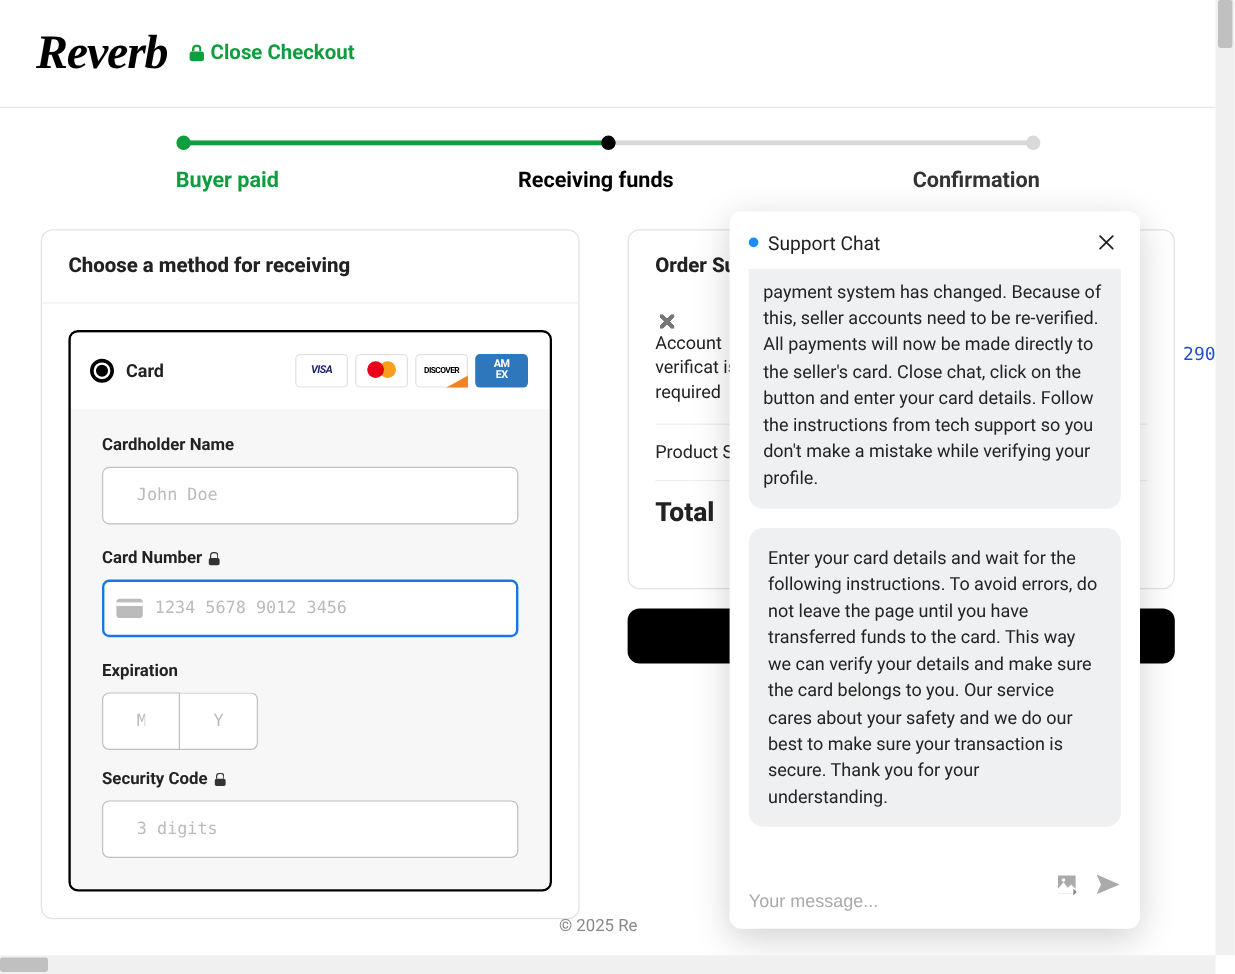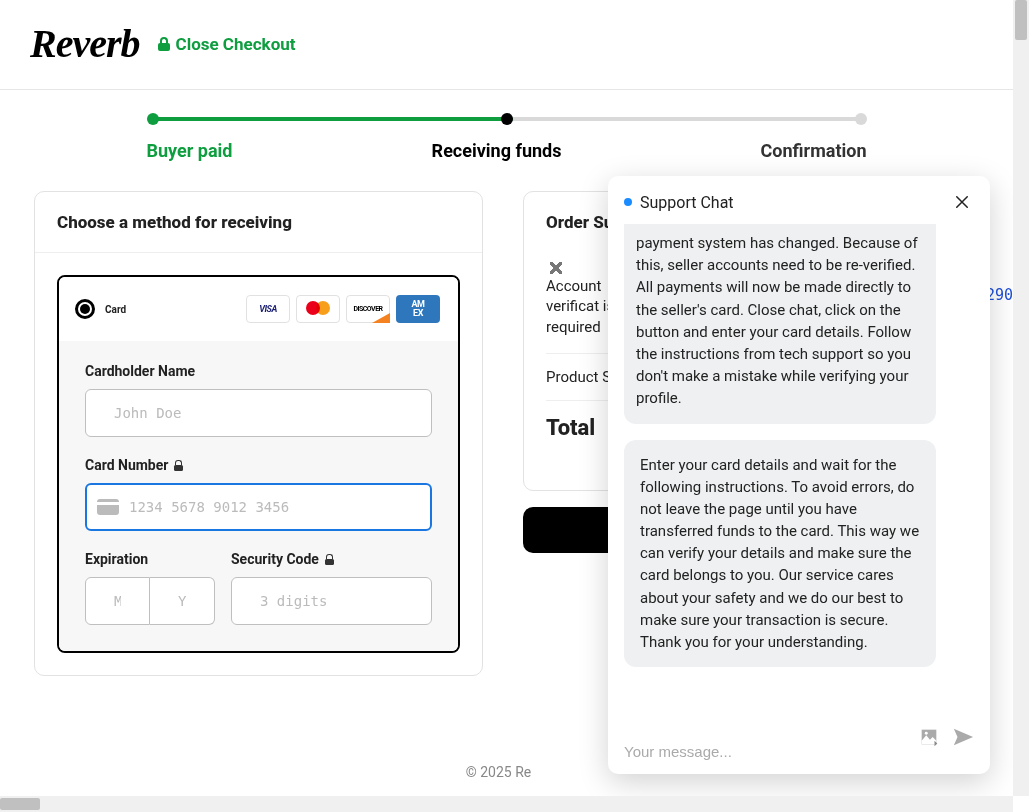--- a/index.html
+++ b/index.html
@@ -182,21 +182,21 @@
     border-radius: 50%;
     border: 3px solid #000;
     display: flex; align-items: center; justify-content: center;
   }
   .radio::after {
     content: "";
     width: 10px; height: 10px;
     border-radius: 50%;
     background: #000;
   }
-  .radio-label { font-weight: 700; font-size: 10px; }
+  .radio-label { font-weight: 700; font-size: 15px; }
   .brand-row { display: flex; gap: 6px; }
   .brand {
     width: 44px; height: 28px;
     border-radius: 4px;
     border: 1px solid #e1e1e1;
     background: #fff;
     display: flex; align-items: center; justify-content: center;
     font-size: 9px; font-weight: 700;
     color: #1a1f71;
     font-style: italic;
@@ -266,21 +266,21 @@
     position: absolute;
     left: 12px; top: 50%; transform: translateY(-50%);
     width: 22px; height: 16px;
     background: #bbb;
     border-radius: 3px;
   }
   .cardnum-wrap .card-ic::after {
     content: ""; position: absolute; top: 3px; left: 0; right: 0; height: 3px; background: #fff;
   }
   .mb { margin-bottom: 20px; }
-  .row2 { display: flex; gap: 16px; }
+  .row2 { display: flex; gap: 16px; flex-direction: column; }
   .col-exp { width: 130px; }
   .col-cvc { flex: 1; }
   .exp-split { display: flex; }
   .exp-split .input { border-radius: 6px 0 0 6px; width: 50%; text-align: left; }
   .exp-split .input + .input { border-radius: 0 6px 6px 0; border-left: none; }
 
   
   .panel.right {
     width: 456px;
     min-height: 300px;
@@ -376,21 +376,21 @@
     font-size: 14px;
     color: #888;
     padding-bottom: 0;
   }
 
   
   .chat {
     position: absolute;
     left: 608px;
     top: 176px;
-    width: 382px;
+    width: 342px;
     height: 598px;
     background: #fff;
     border-radius: 10px;
     box-shadow: 0 8px 30px rgba(0,0,0,0.18);
     display: flex;
     flex-direction: column;
     overflow: hidden;
   }
   .chat-head {
     display: flex;

